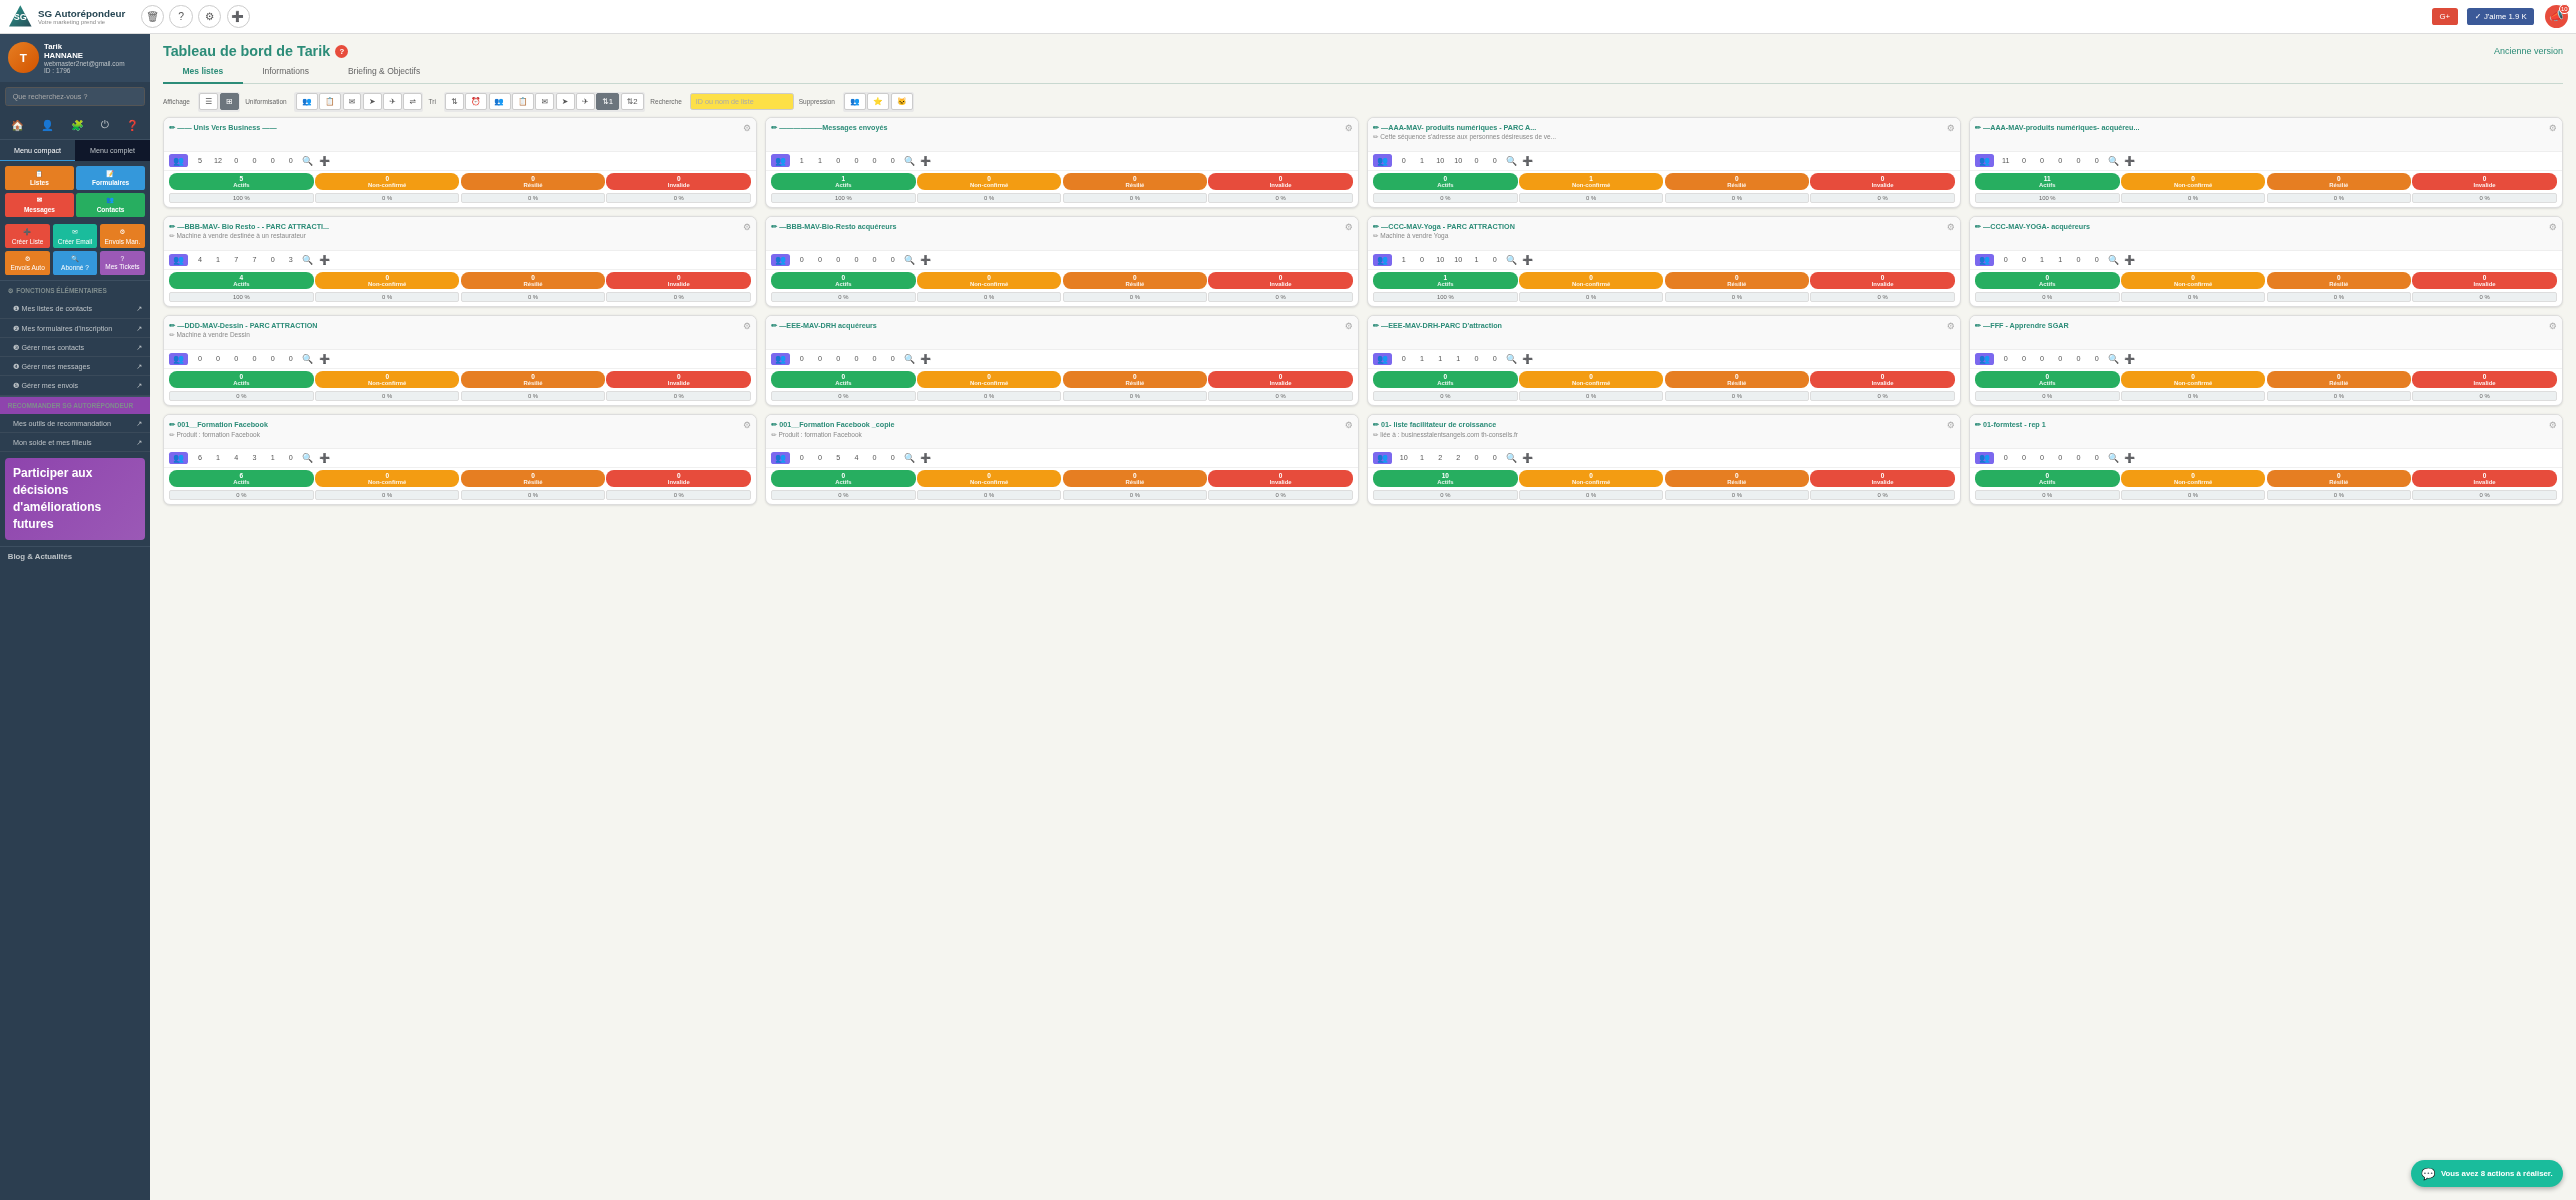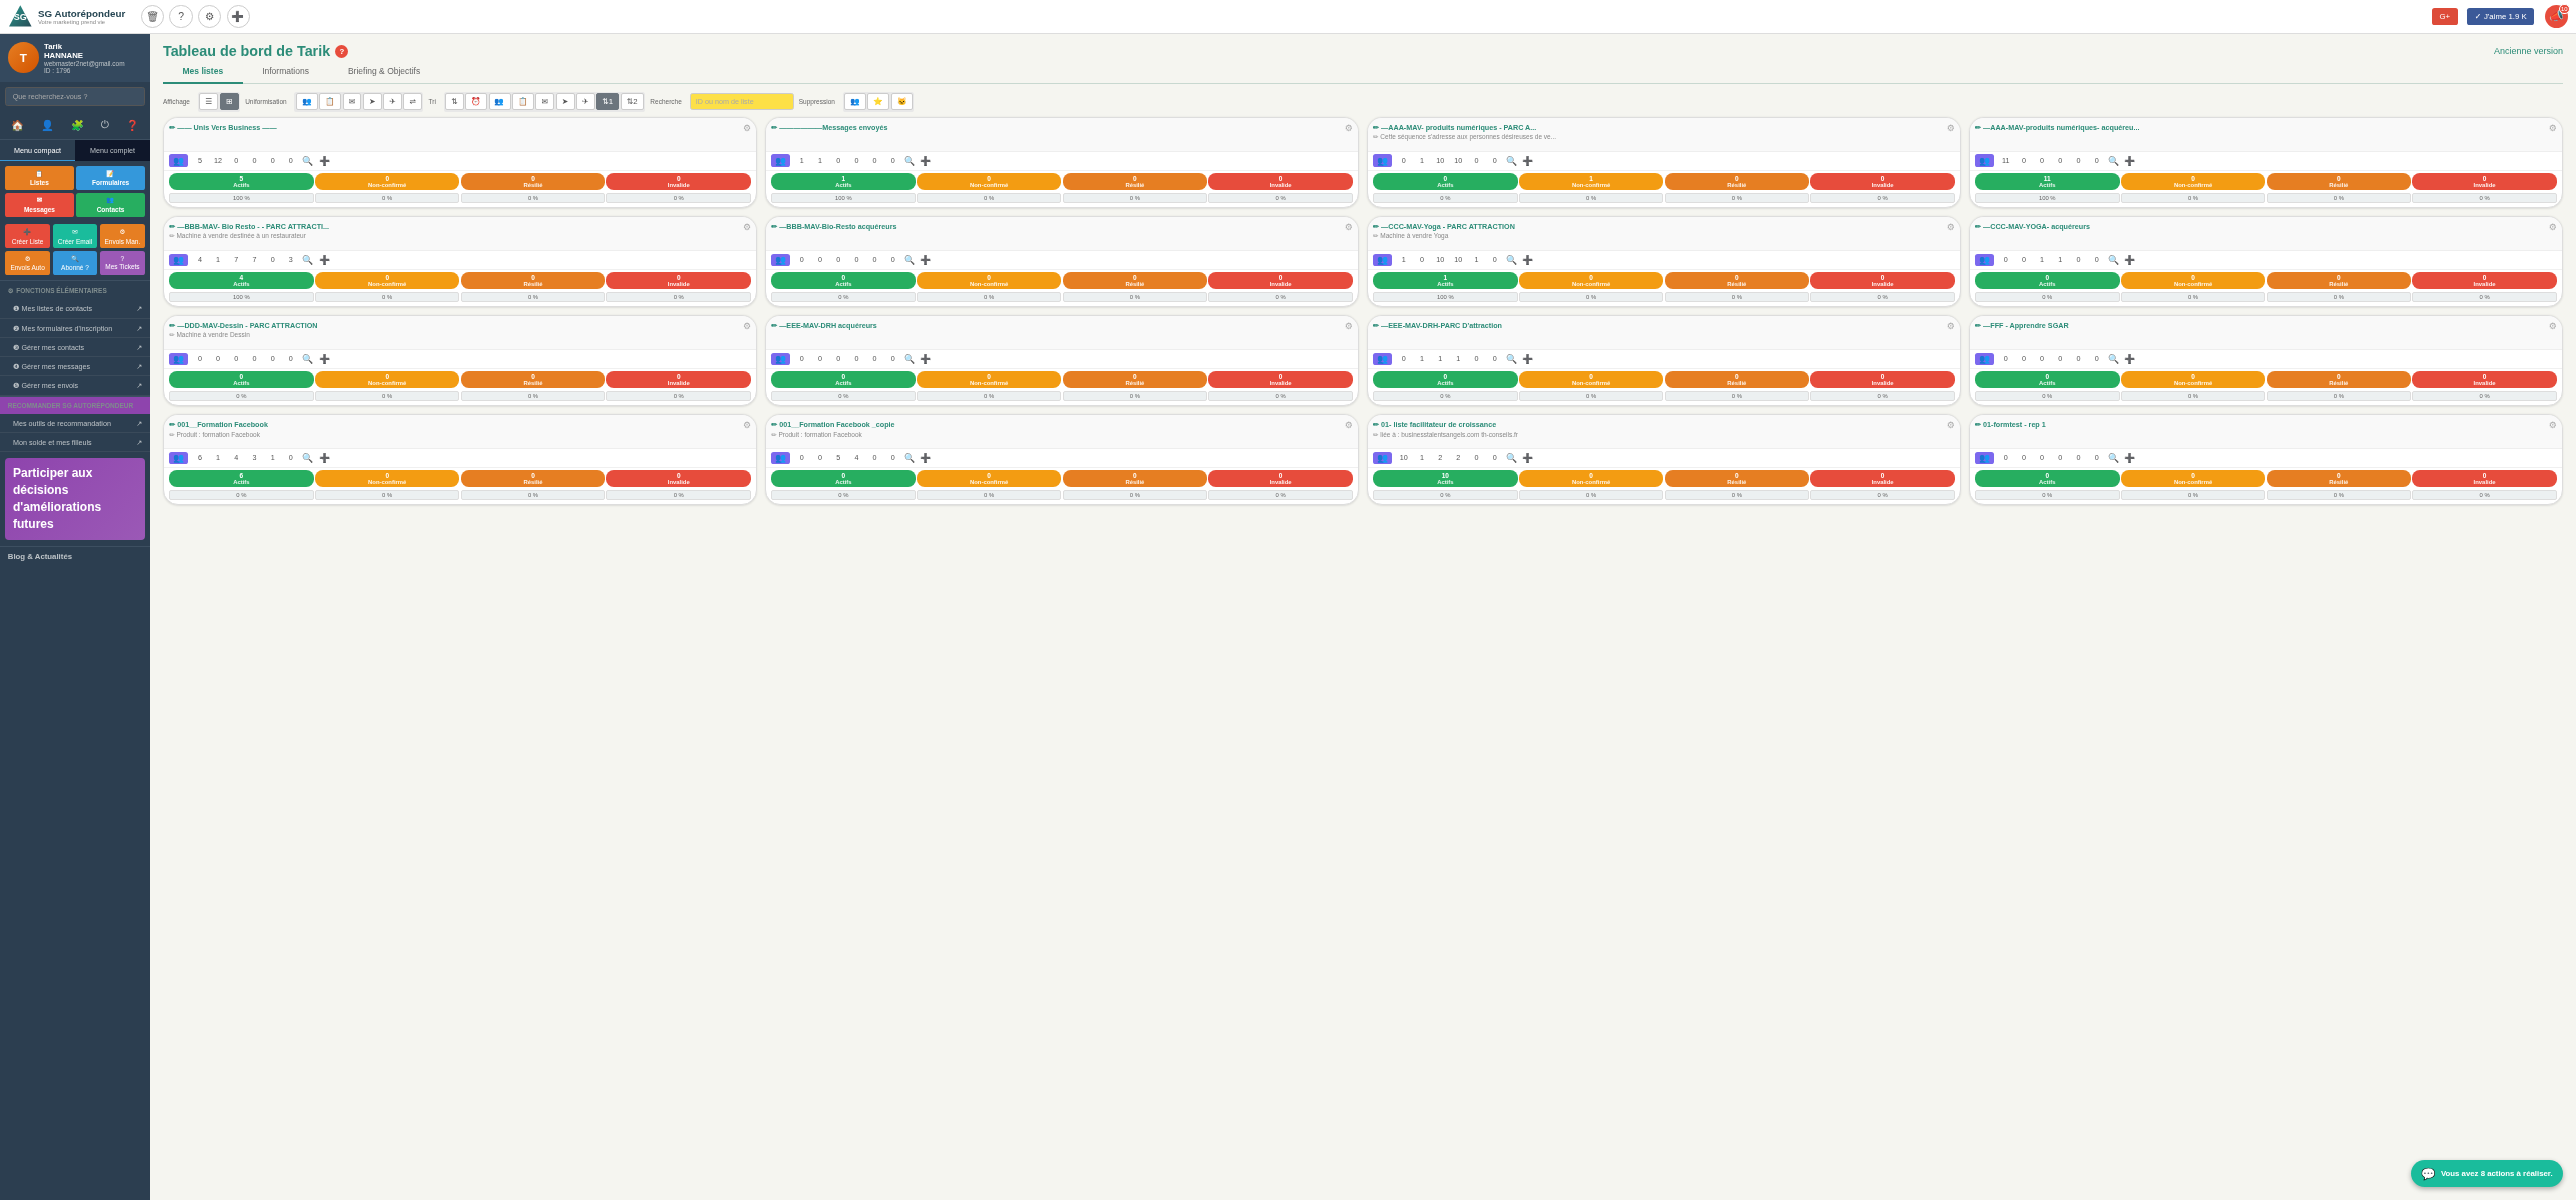--- a/index.html
+++ b/index.html
@@ -205,21 +205,21 @@
     .search-input::placeholder { color: #aaa; }
 
     
     .cards-area {
       padding: 0 13px 13px;
       display: grid; grid-template-columns: repeat(4, 1fr);
       gap: 7.8px;
     }
 
     .list-card {
-      background: #fff; border-radius: 15px;
+      background: #fff; border-radius: 7px;
       border: 0.7px solid #ddd; overflow: hidden;
       box-shadow: 0 0.7px 2px rgba(0,0,0,0.1);
     }
     .card-header {
       display: flex; align-items: flex-start; justify-content: space-between;
       padding: 5.2px; background: #f9f9f9; border-bottom: 0.7px solid #eee;
       min-height: 34px;
     }
     .card-title {
       font-size: 7.2px; font-weight: bold; color: #2c8c78;

